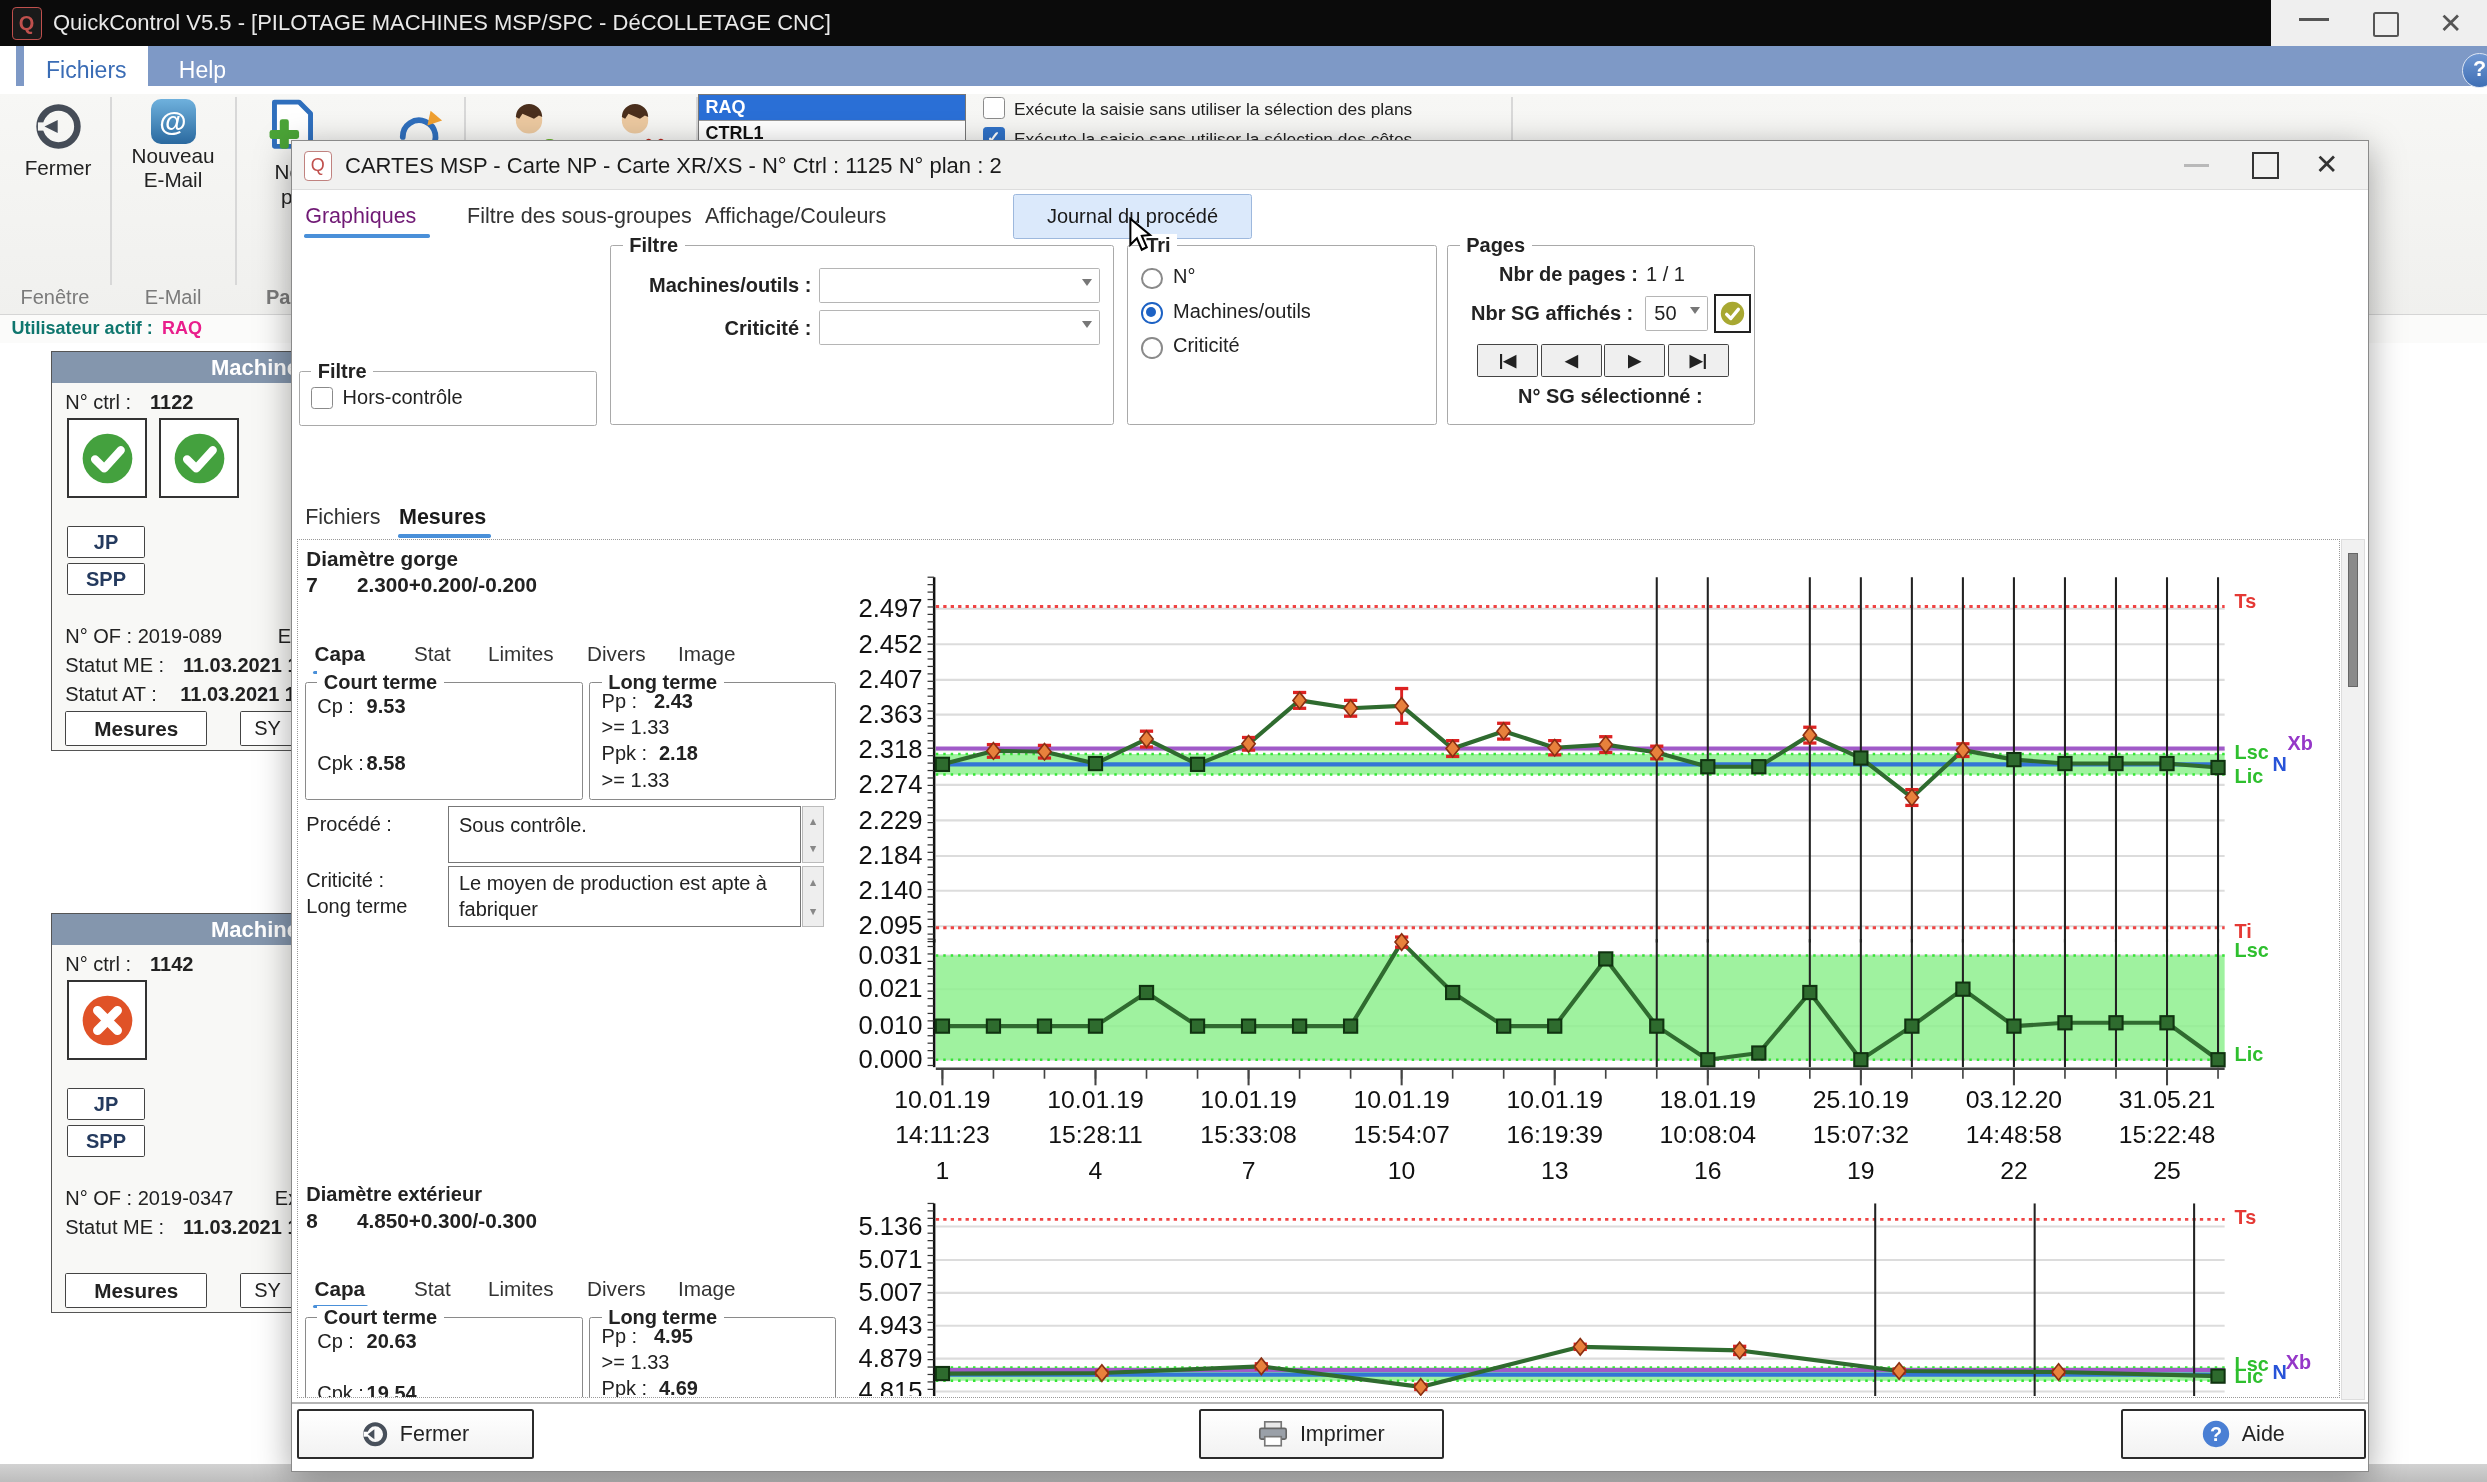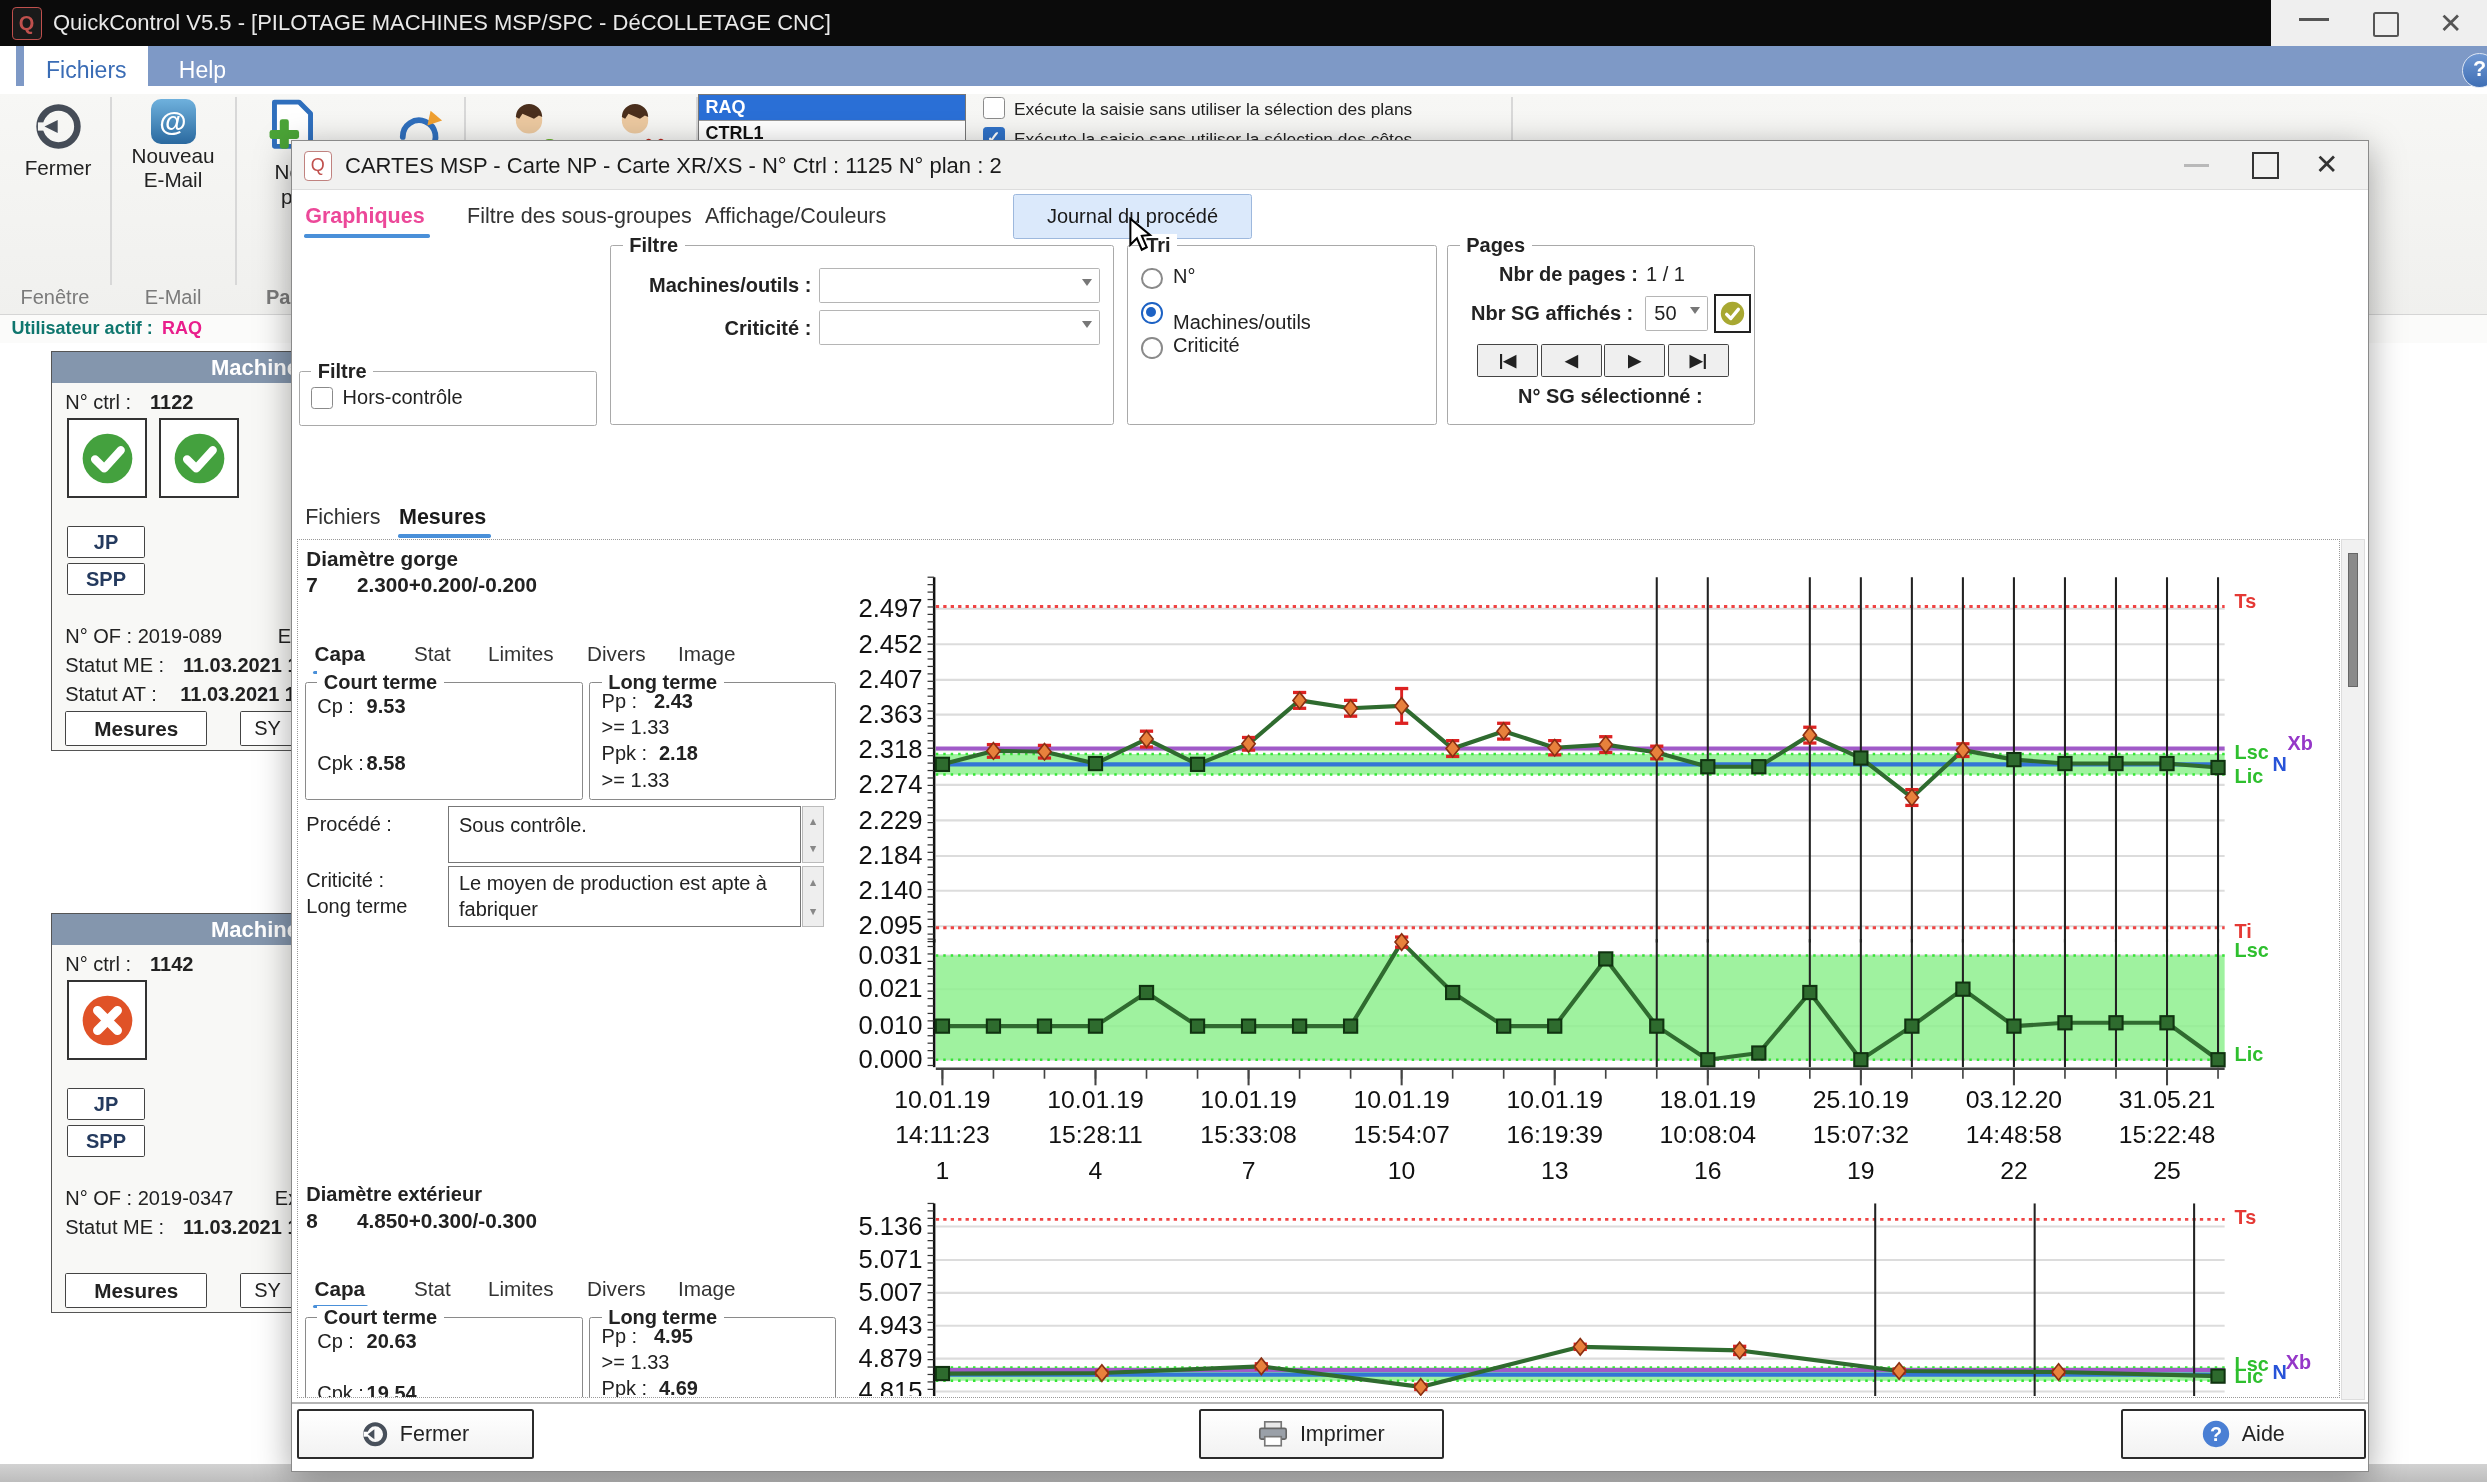--- a/index.html
+++ b/index.html
@@ -222,21 +222,21 @@
   <div class="abs" style="left:291px;top:140px;width:2076px;height:1330px;background:#fff;border:0.8px solid #8a8a8a;box-shadow:0 8.3px 33px rgba(0,0,0,.35);z-index:30;">
 
     <div class="abs" style="left:0;top:0;width:2076px;height:48px;background:#f1f1f0;border-bottom:0.8px solid #ddd;">
       <div class="abs" style="left:11.6px;top:10px;width:26.4px;height:28px;border:1.7px solid #c0827f;border-radius:4.1px;color:#c0504d;font-size:18px;text-align:center;line-height:26.4px;background:#fff;">Q</div>
       <span class="abs" style="left:53px;top:11.6px;font-size:22px;color:#1a1a1a;">CARTES  MSP - Carte NP - Carte XR/XS - N° Ctrl : 1125 N° plan : 2</span>
       <div class="abs" style="left:1892px;top:23px;width:25px;height:2.5px;background:#b9b9b9;"></div>
       <div class="abs" style="left:1960px;top:10.7px;width:23px;height:23px;border:2.5px solid #333;"></div>
       <div class="abs" style="left:2023px;top:6.6px;font-size:28px;color:#333;">✕</div>
     </div>
 
-    <span class="abs" style="left:13.2px;top:63px;font-size:21.5px;font-weight:700;color:#ec4899;">Graphiques</span>
+    <span class="abs" style="left:13.2px;top:63px;font-size:21.5px;font-weight:400;color:#701a75;">Graphiques</span>
     <div class="tabu" style="left:11.6px;top:93px;width:126px;"></div>
     <span class="abs" style="left:175px;top:63px;font-size:21.5px;color:#333;">Filtre des sous-groupes</span>
     <span class="abs" style="left:413px;top:63px;font-size:21.5px;color:#333;">Affichage/Couleurs</span>
     <div class="abs" style="left:721px;top:53px;width:237px;height:43px;background:#dbe9fb;border:1.7px solid #9db8dd;border-radius:2.5px;display:flex;align-items:center;justify-content:center;">
       <span style="font-size:20px;color:#1a1a1a;">Journal du procédé</span>
     </div>
     <svg class="abs" style="left:835px;top:76px;z-index:50;" width="28" height="36" viewBox="0 0 34 44">
       <path d="M4 2 L4 34 L12 26 L18 40 L24 37 L18 23 L28 22 Z" fill="#fff" stroke="#000" stroke-width="2.5"></path>
     </svg>
 
@@ -257,21 +257,21 @@
       <span class="leg">Filtre</span>
       <span class="cb" style="left:11.6px;top:15px;"></span>
       <span class="abs" style="left:43px;top:14px;font-size:20px;">Hors-contrôle</span>
     </div>
 
     <div class="gb" style="left:835px;top:104px;width:308px;height:178px;">
       <span class="leg">Tri</span>
       <span class="radio" style="left:13.2px;top:21.5px;"></span>
       <span class="abs" style="left:45px;top:19px;font-size:20px;">N°</span>
       <span class="radio sel" style="left:13.2px;top:56px;"></span>
-      <span class="abs" style="left:45px;top:54px;font-size:20px;margin-top:11px;">Machines/outils</span>
+      <span class="abs" style="left:45px;top:54px;font-size:20px;">Machines/outils</span>
       <span class="radio" style="left:13.2px;top:91px;"></span>
       <span class="abs" style="left:45px;top:88px;font-size:20px;">Criticité</span>
     </div>
 
     <div class="gb" style="left:1155px;top:104px;width:306px;height:178px;">
       <span class="leg">Pages</span>
       <span class="abs" style="left:51px;top:16.5px;font-size:20px;font-weight:600;">Nbr de pages :</span>
       <span class="abs" style="left:198px;top:16.5px;font-size:20px;">1 / 1</span>
       <span class="abs" style="left:23px;top:56px;font-size:20px;font-weight:600;">Nbr SG affichés :</span>
       <div class="combo" style="left:197px;top:50px;width:61px;height:33px;">

